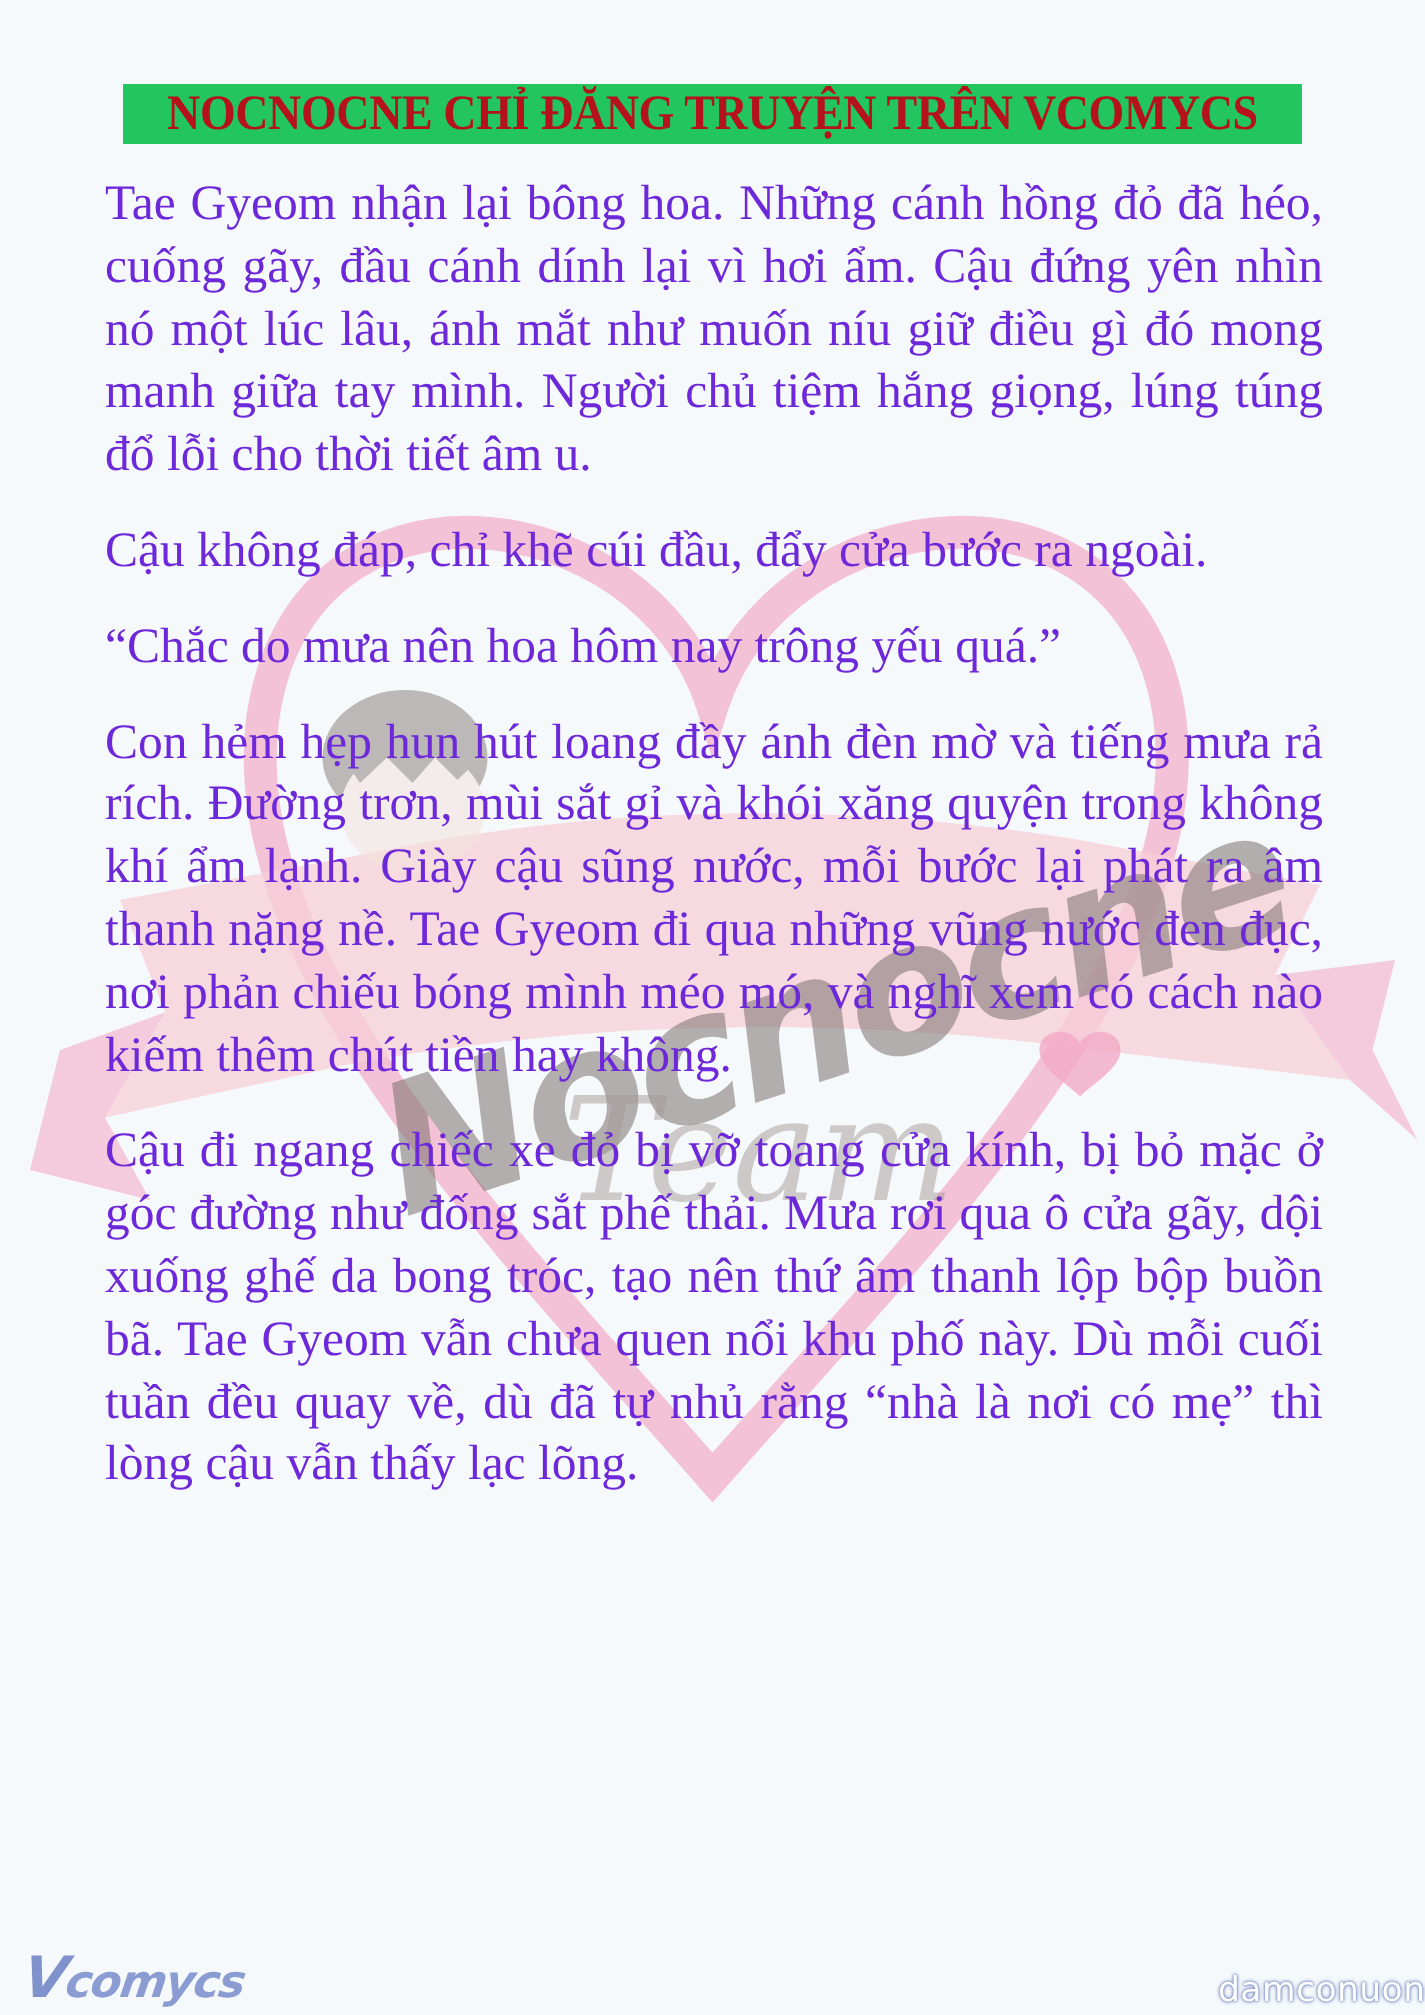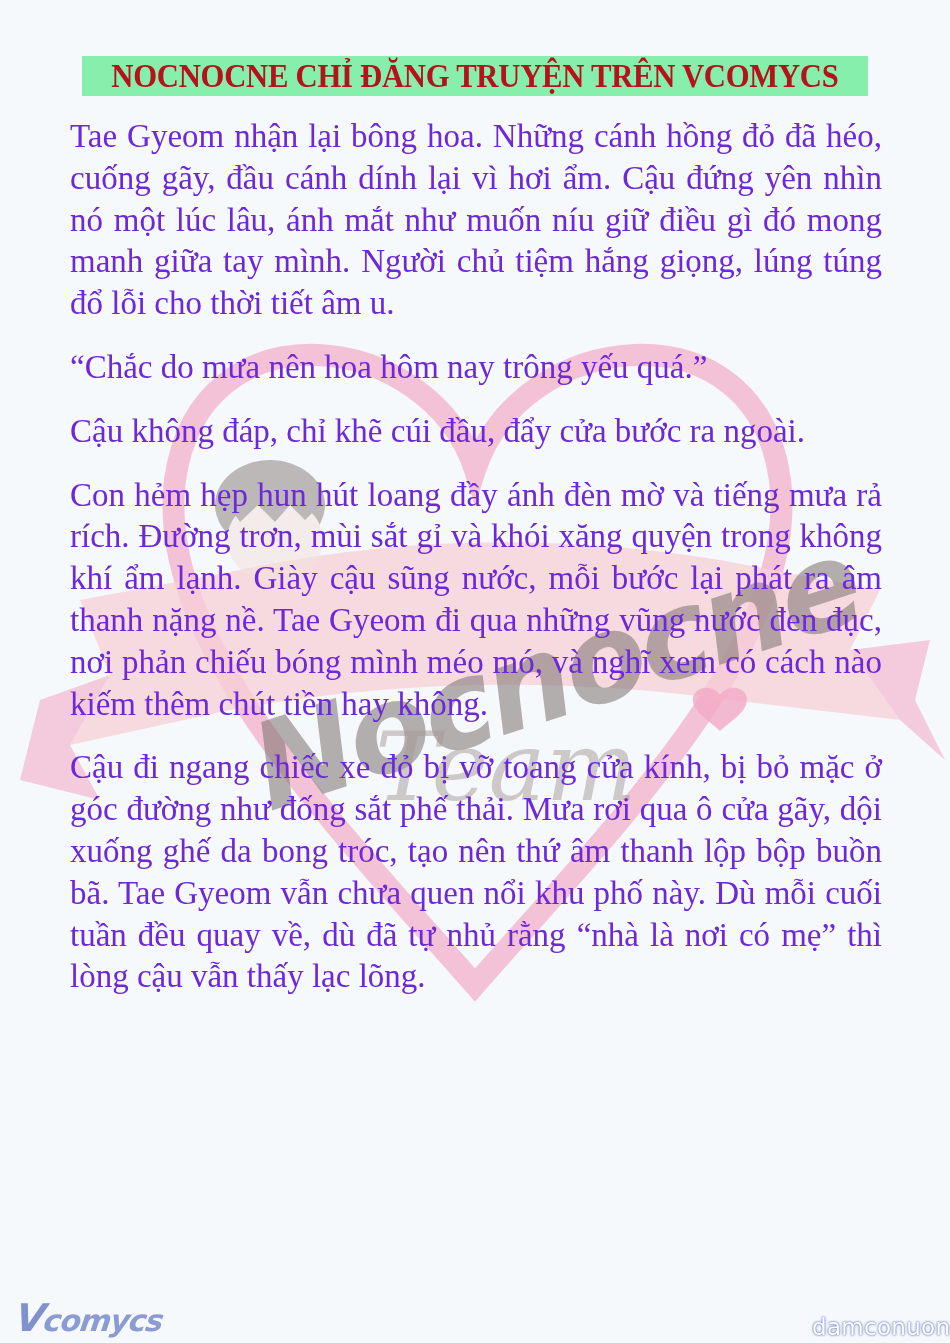--- a/index.html
+++ b/index.html
@@ -26,21 +26,21 @@
     .page {
       position: relative;
       z-index: 1;
     }
     .title-banner {
       position: absolute;
       left: 82px;
       top: 56px;
       width: 786px;
       height: 40px;
-      background: #86efac;
+      background: #22c55e;
       display: flex;
       align-items: center;
       justify-content: center;
     }
     .title-text {
       color: #b5121b;
       font-family: "Liberation Serif", "DejaVu Serif", serif;
       font-weight: bold;
       font-size: 33px;
       letter-spacing: -0.3px;
@@ -110,22 +110,22 @@
   <path d="M720 695 c -10 -14 -32 -6 -26 10 c 4 10 18 18 26 26 c 8 -8 22 -16 26 -26 c 6 -16 -16 -24 -26 -10 z" fill="#f2a9c4" opacity="0.8"></path>
 </svg>
 
 <div class="page">
   <div class="title-banner">
     <span class="title-text">NOCNOCNE CHỈ ĐĂNG TRUYỆN TRÊN VCOMYCS</span>
   </div>
 
   <div class="body-text">
     <p>Tae Gyeom nhận lại bông hoa. Những cánh hồng đỏ đã héo, cuống gãy, đầu cánh dính lại vì hơi ẩm. Cậu đứng yên nhìn nó một lúc lâu, ánh mắt như muốn níu giữ điều gì đó mong manh giữa tay mình. Người chủ tiệm hắng giọng, lúng túng đổ lỗi cho thời tiết âm u.</p>
+    <p>Cậu không đáp, chỉ khẽ cúi đầu, đẩy cửa bước ra ngoài.</p>
     <p>“Chắc do mưa nên hoa hôm nay trông yếu quá.”</p>
-    <p>Cậu không đáp, chỉ khẽ cúi đầu, đẩy cửa bước ra ngoài.</p>
     <p>Con hẻm hẹp hun hút loang đầy ánh đèn mờ và tiếng mưa rả rích. Đường trơn, mùi sắt gỉ và khói xăng quyện trong không khí ẩm lạnh. Giày cậu sũng nước, mỗi bước lại phát ra âm thanh nặng nề. Tae Gyeom đi qua những vũng nước đen đục, nơi phản chiếu bóng mình méo mó, và nghĩ xem có cách nào kiếm thêm chút tiền hay không.</p>
     <p>Cậu đi ngang chiếc xe đỏ bị vỡ toang cửa kính, bị bỏ mặc ở góc đường như đống sắt phế thải. Mưa rơi qua ô cửa gãy, dội xuống ghế da bong tróc, tạo nên thứ âm thanh lộp bộp buồn bã. Tae Gyeom vẫn chưa quen nổi khu phố này. Dù mỗi cuối tuần đều quay về, dù đã tự nhủ rằng “nhà là nơi có mẹ” thì lòng cậu vẫn thấy lạc lõng.</p>
   </div>
 
   <div class="footer-logo">
     <span class="v">V</span><span>comycs</span>
   </div>
 
   <div class="footer-credit">damconuong</div>
 </div>

